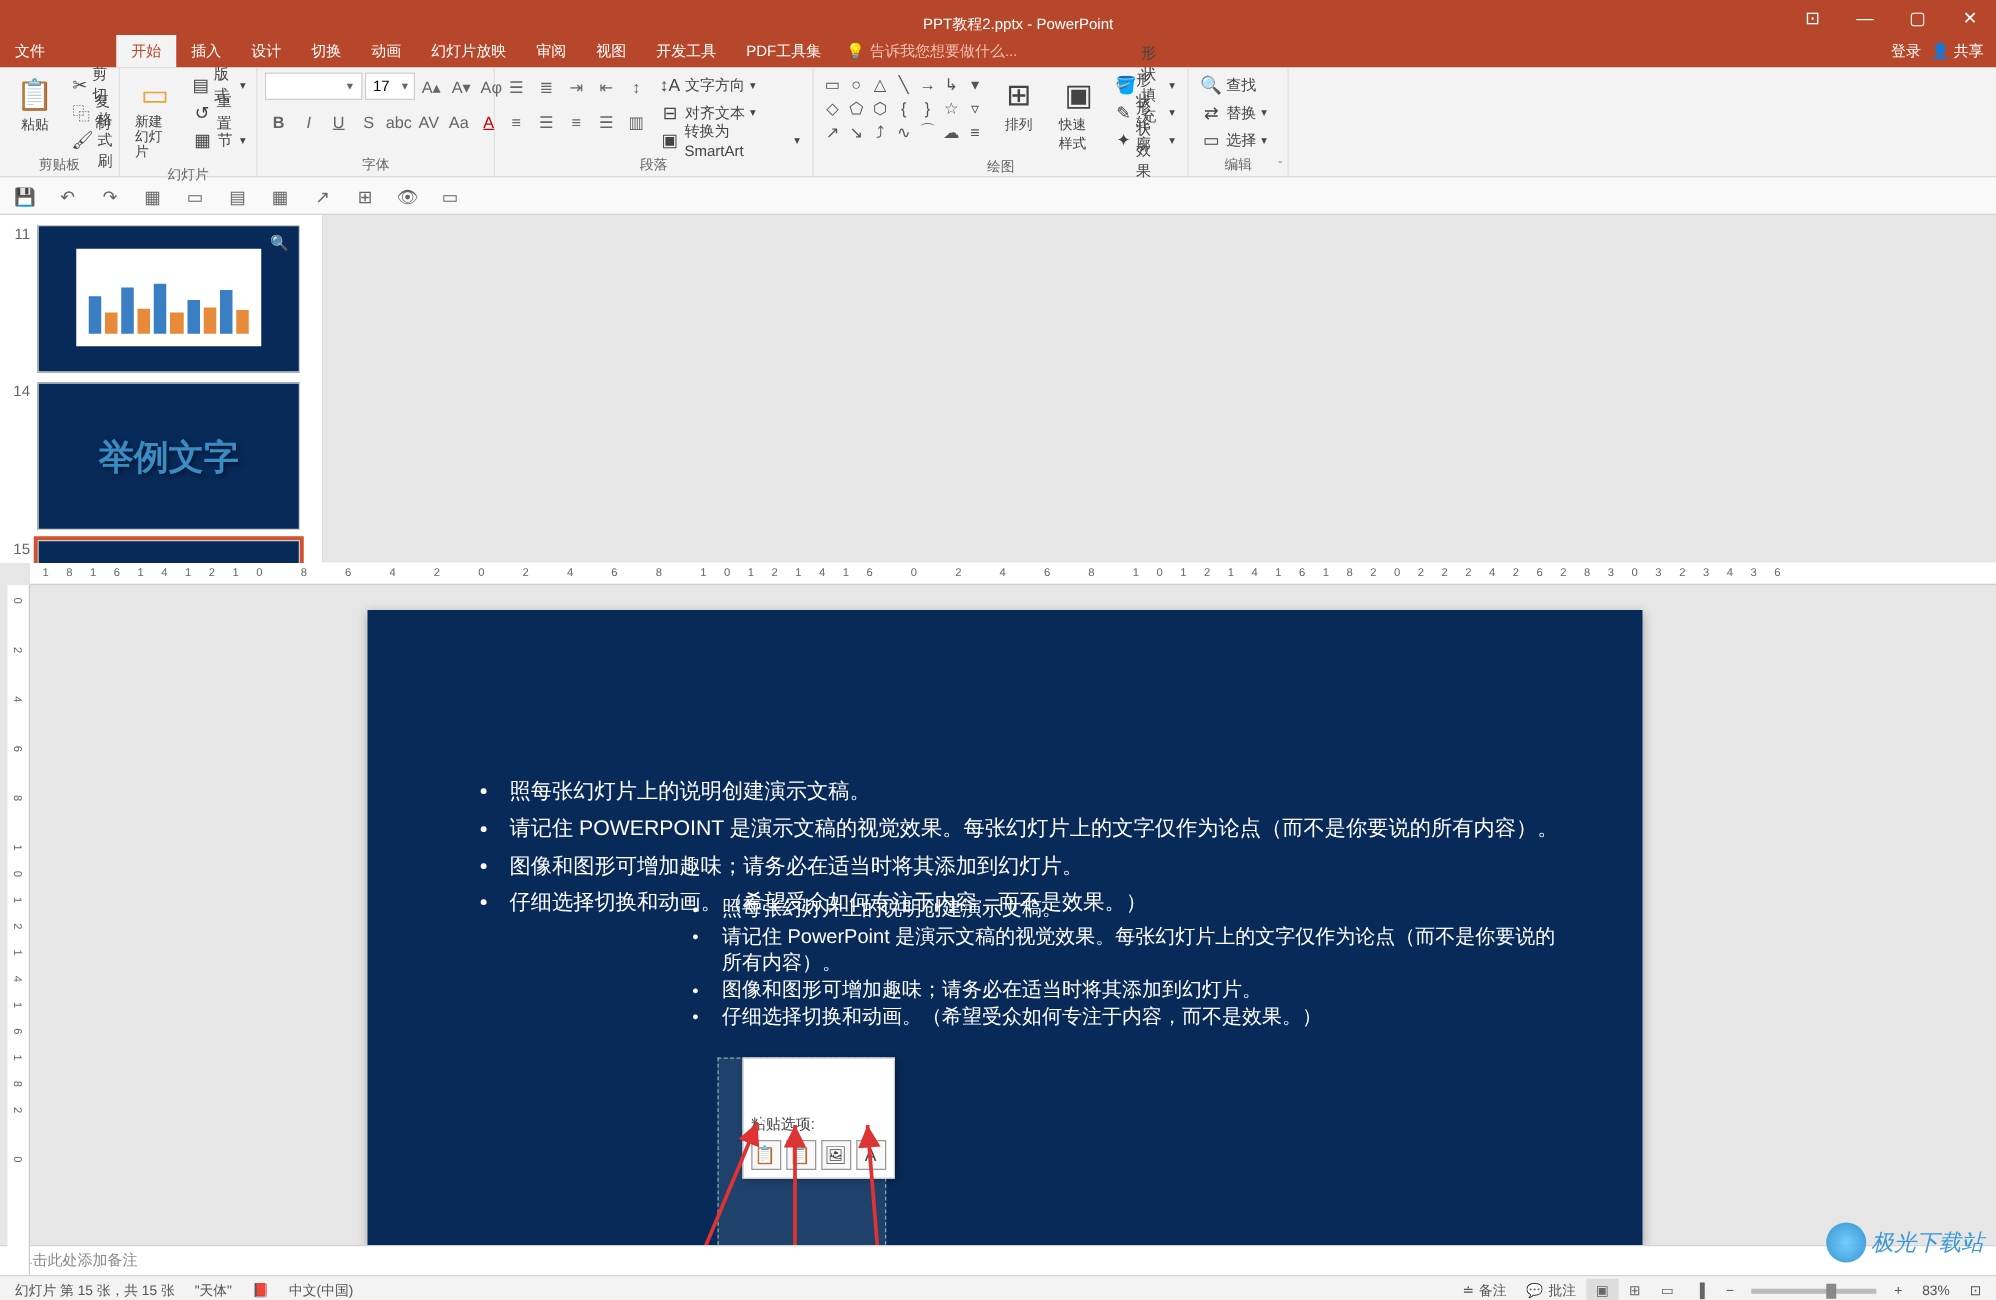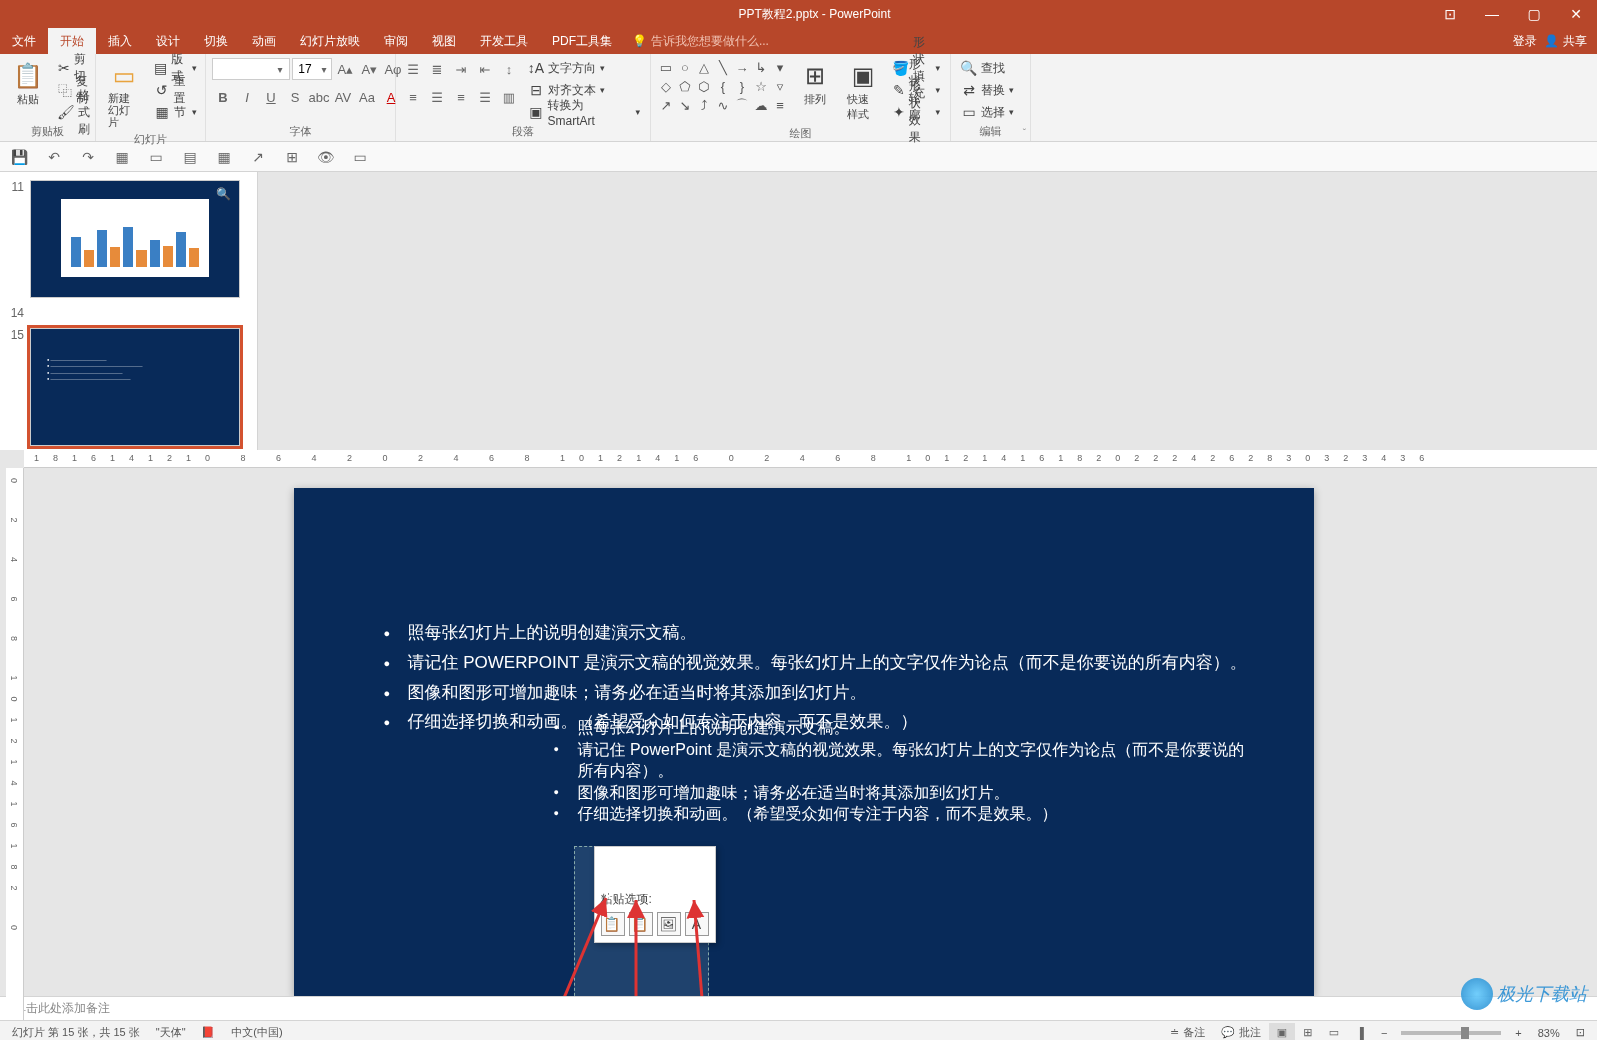--- a/index.html
+++ b/index.html
@@ -1,28 +1,28 @@
 <!DOCTYPE html>
 <html><head>
 <meta charset="utf-8">
 <style>
 * { margin: 0; padding: 0; box-sizing: border-box; font-family: "Microsoft YaHei", sans-serif; }
 body { background: #e6e6e6; overflow: hidden; width: 1597px; height: 1040px; position: relative; }
 
 
-.title-bar { background: #b7472a; height: 28px; display: flex; align-items: center; justify-content: space-between; color: #fff; }
+.title-bar { background: #b7472a; height: 28px; display: flex; align-items: flex-end; justify-content: space-between; color: #fff; }
 .title-bar .left { width: 200px; }
 .title-bar .center { font-size: 12px; }
 .title-bar .right { display: flex; gap: 0; }
 .title-bar .win-btn { width: 42px; height: 28px; display: flex; align-items: center; justify-content: center; font-size: 14px; cursor: pointer; }
 
 
 .tab-row { background: #b7472a; height: 26px; display: flex; align-items: center; }
 .tab { padding: 0 12px; height: 26px; display: flex; align-items: center; color: #fff; font-size: 12px; cursor: pointer; }
-.tab.active { background: #f3f3f3; color: #b7472a; }
+.tab.active { background: #f3f3f3; color: #b7472a; margin-left: 45px; }
 .tab-right { margin-left: auto; display: flex; gap: 8px; padding-right: 10px; }
 .tab-right span { color: #fff; font-size: 12px; }
 .tell-me { color: #f0c0b0; font-size: 12px; padding-left: 8px; display: flex; align-items: center; gap: 4px; }
 
 
 .ribbon { background: #f3f3f3; height: 88px; display: flex; border-bottom: 1px solid #d4d4d4; }
 .ribbon-group { border-right: 1px solid #e0e0e0; padding: 4px 6px 2px; display: flex; flex-direction: column; }
 .ribbon-group-content { flex: 1; display: flex; align-items: flex-start; gap: 4px; font-size: 12px; color: #444; }
 .ribbon-group-label { text-align: center; font-size: 11px; color: #666; margin-top: 2px; }
 .rcol { display: flex; flex-direction: column; gap: 2px; }
@@ -386,20 +386,23 @@
               <div class="o" style="height:38%"></div>
           </div>
         </div>
       </div>
     </div>
 
 
 
     <div class="thumb-item">
       <div class="thumb-num">14</div>
+      <div class="thumb-slide">
+        <div class="thumb-text-big">举例文字</div>
+      </div>
     </div>
 
     <div class="thumb-item selected">
       <div class="thumb-num">15</div>
       <div class="thumb-slide">
         <div style="position:absolute;top:28px;left:16px;right:12px;color:#fff;font-size:4px;line-height:1.6">
           ● ——————————————<br>● ———————————————————————<br>● ——————————————————<br>● ————————————————————
         </div>
       </div>
     </div>

